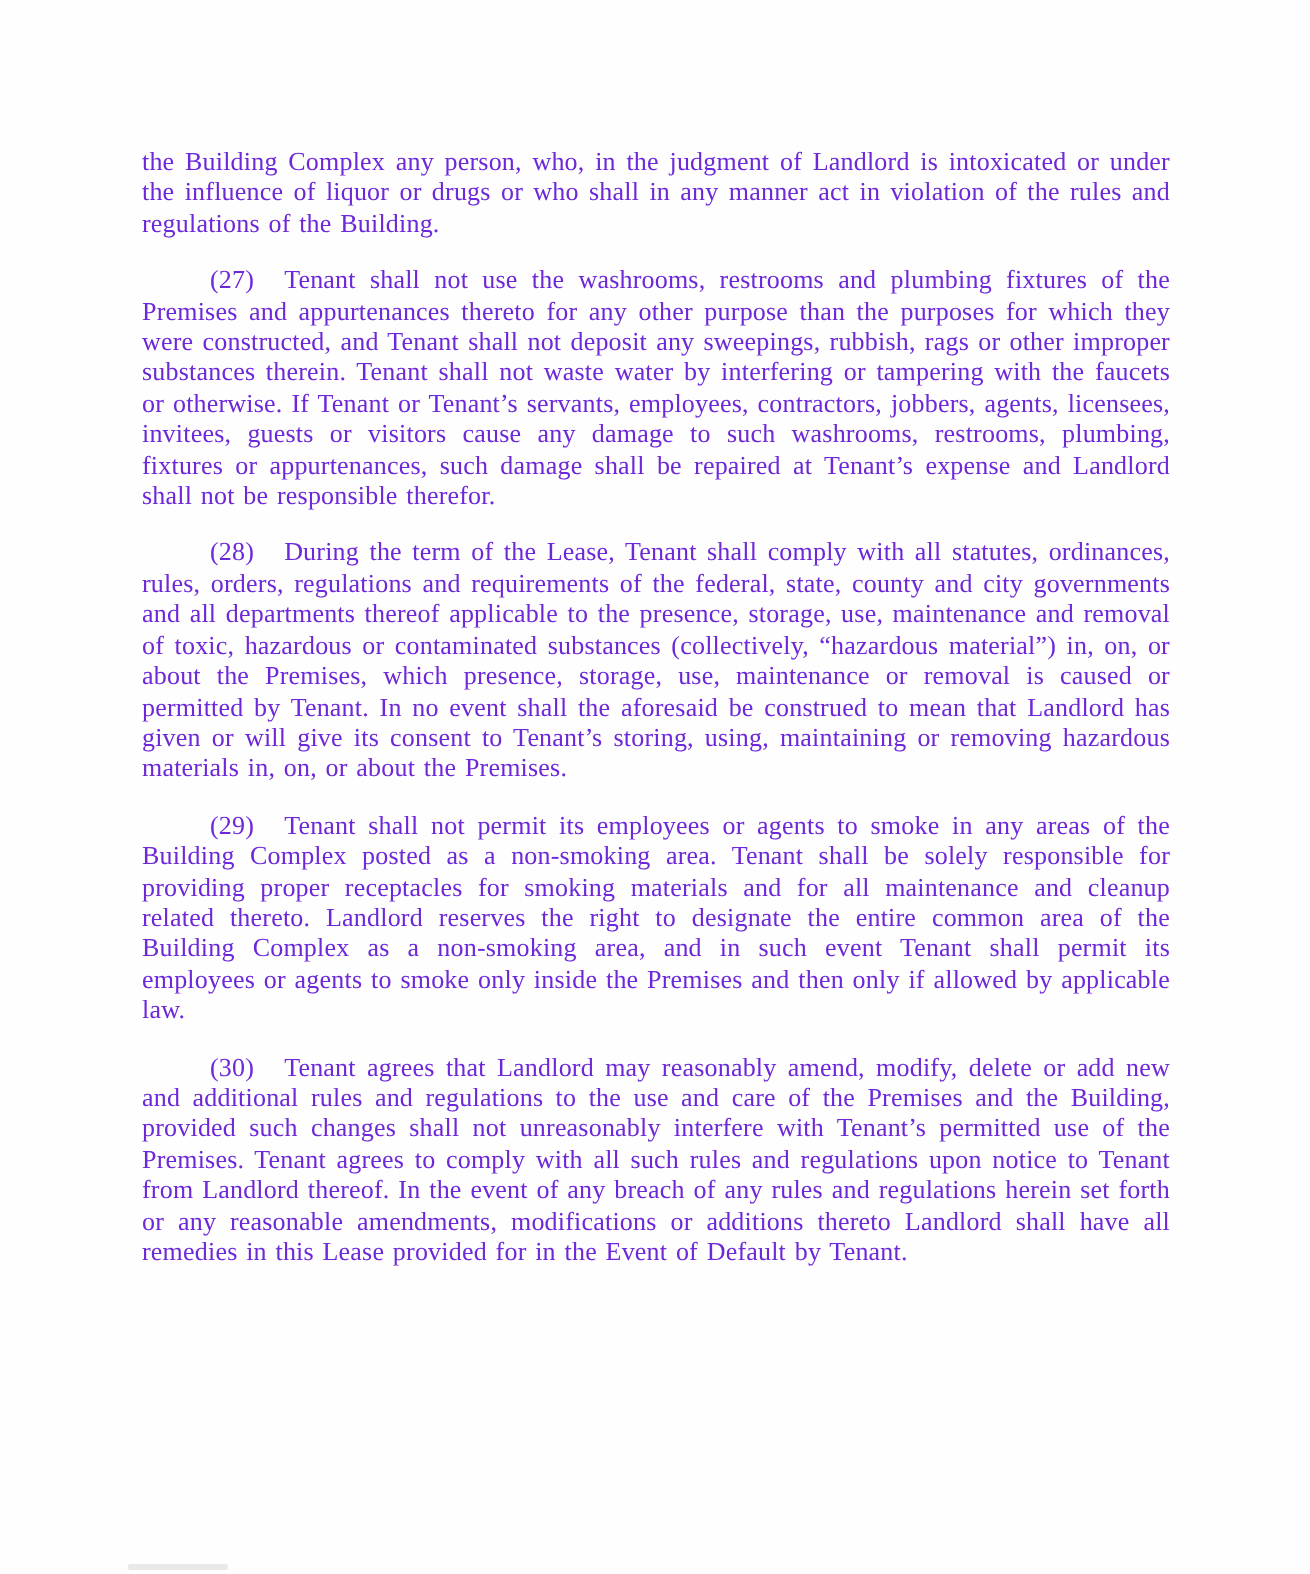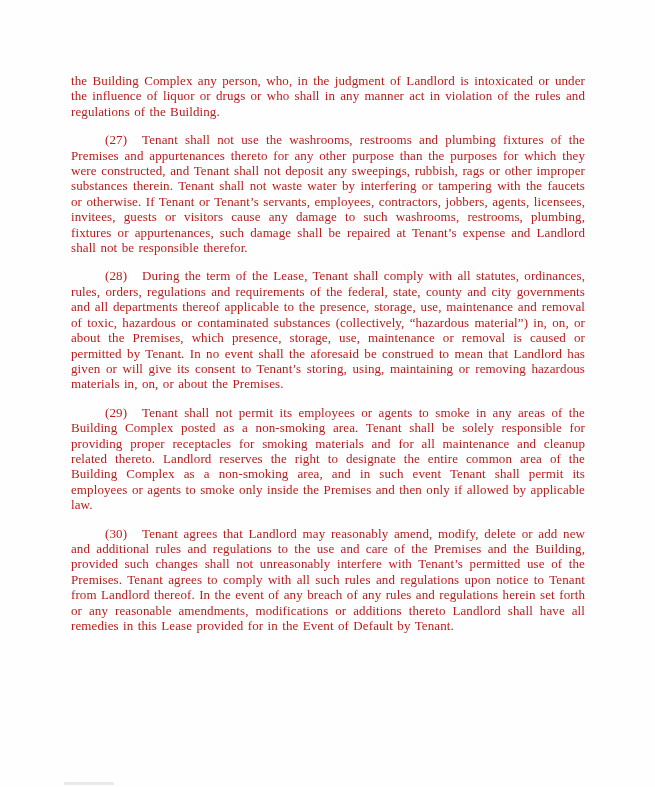--- a/index.html
+++ b/index.html
@@ -13,21 +13,21 @@
     height: 787px;
     background: #fefefe;
     overflow: hidden;
     font-family: "Liberation Serif", serif;
   }
   .content {
     position: absolute;
     left: 71px;
     top: 73px;
     width: 514px;
-    color: #b91c1c;
+    color: #6d28d9;
     font-size: 13px;
     line-height: 15.4px;
     text-align: justify;
     letter-spacing: 0.1px;
     word-spacing: 1px;
   }
   p.para {
     margin: 0 0 13px 0;
     padding: 0;
   }

